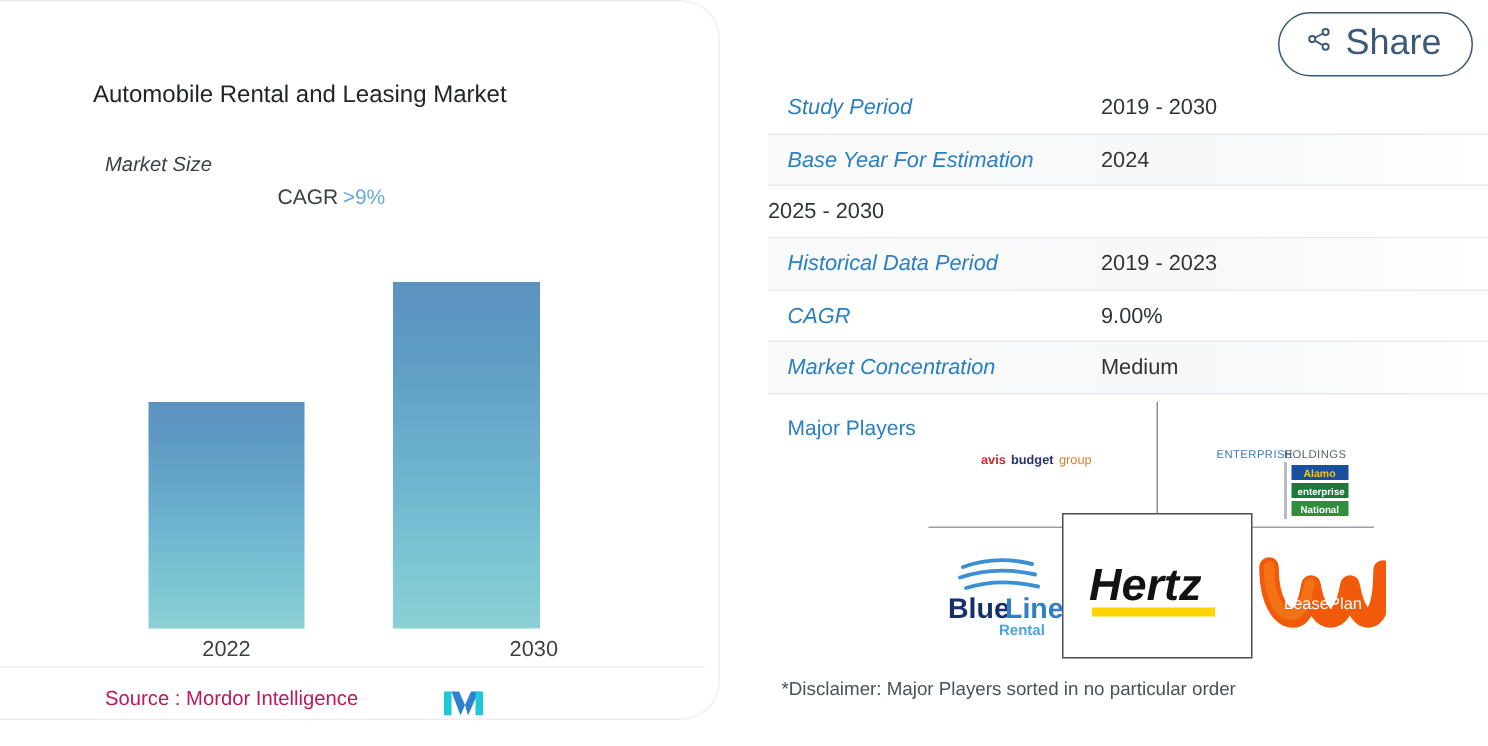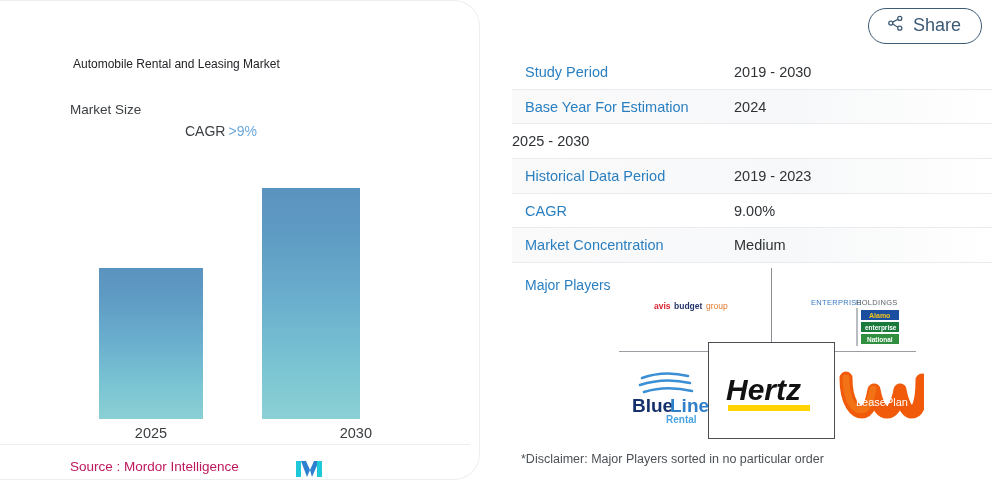--- a/index.html
+++ b/index.html
@@ -14,26 +14,26 @@
   
   .left-card {
     position: absolute; left: -30px; top: 0;
     width: 510px; height: 480px;
     background: #ffffff;
     border: 1px solid #eceef1;
     border-radius: 26px;
     border-left: none;
   }
   .chart-title {
-    position: absolute; left: 103px; top: 52px; width: 290px;
-    font-size: 12px; line-height: 22px; color: #222428; font-weight: 400;
+    position: absolute; left: 92px; top: 52px; width: 290px;
+    font-size: 16px; line-height: 22px; color: #222428; font-weight: 400;
   }
   .chart-subtitle {
     position: absolute; left: 100px; top: 101px;
-    font-size: 13.5px; color: #3c4043; font-weight: 400;
+    font-size: 13.5px; color: #3c4043; font-weight: 400; font-style: italic;
   }
   .cagr-wrap {
     position: absolute; left: 215px; top: 122px;
     font-size: 14px; color: #3c4043; white-space: nowrap; text-align: center;
   }
   .cagr-val { color: #6aa9dd; margin-left: 3px; }
 
   .plot { position: absolute; left: 0; top: 0; width: 510px; height: 480px; }
   .bar {
     position: absolute;
@@ -60,29 +60,29 @@
   
   .right-panel { position: absolute; left: 506px; top: 0; width: 486px; height: 497px; }
 
   .share-btn {
     position: absolute; right: 10px; top: 8px;
     display: flex; align-items: center; gap: 9px;
     padding: 6px 20px 7px 18px;
     border: 1.4px solid #3c5a75; border-radius: 22px;
     background: #fff; cursor: pointer;
   }
-  .share-label { font-size: 18px; color: #3c5a75; }
+  .share-label { font-size: 24px; color: #3c5a75; }
 
   .info-table { position: absolute; left: 6px; top: 55px; width: 480px; }
   .info-row {
     display: flex; align-items: center; height: 34.7px;
     border-bottom: 1px solid #e9ebee;
   }
   .info-row.alt { background: linear-gradient(90deg,#fafafb 0%, #f7f8f9 60%, #ffffff 100%); }
-  .info-label { width: 222px; padding-left: 13px; font-size: 14.5px; color: #2a7fc1; }
+  .info-label { width: 222px; padding-left: 13px; font-size: 14.5px; color: #2a7fc1; font-style: italic; }
   .info-value { font-size: 14.5px; color: #2f3336; }
 
   .players-label {
     position: absolute; left: 19px; top: 277px;
     font-size: 14px; color: #2a7fc1;
   }
 
   
   .players-area { position: absolute; left: 0; top: 268px; width: 486px; height: 175px; }
   .pl-vline { position: absolute; left: 265px; top: 0; width: 1.4px; height: 82px; background: #8b8f94; }
@@ -113,21 +113,21 @@
     <div class="chart-title">Automobile Rental and Leasing Market</div>
     <div class="chart-subtitle">Market Size</div>
 
     <div class="cagr-wrap">
       <span>CAGR</span><span class="cagr-val">&gt;9%</span>
     </div>
 
     <div class="plot">
       <div class="bar bar-2025"></div>
       <div class="bar bar-2030"></div>
-      <div class="bar-label lab-2025">2025</div>
+      <div class="bar-label lab-2025">2022</div>
       <div class="bar-label lab-2030">2030</div>
     </div>
 
     <div class="card-divider"></div>
 
     <div class="source-row">
       <span class="source-text">Source : </span><span class="source-text">Mordor Intelligence</span>
       <span class="mi-logo">
         <svg viewBox="0 0 26 18" width="26" height="18">
           <polygon points="0,18 0,2 5,2 5,18" fill="#1fc8d8"></polygon>

